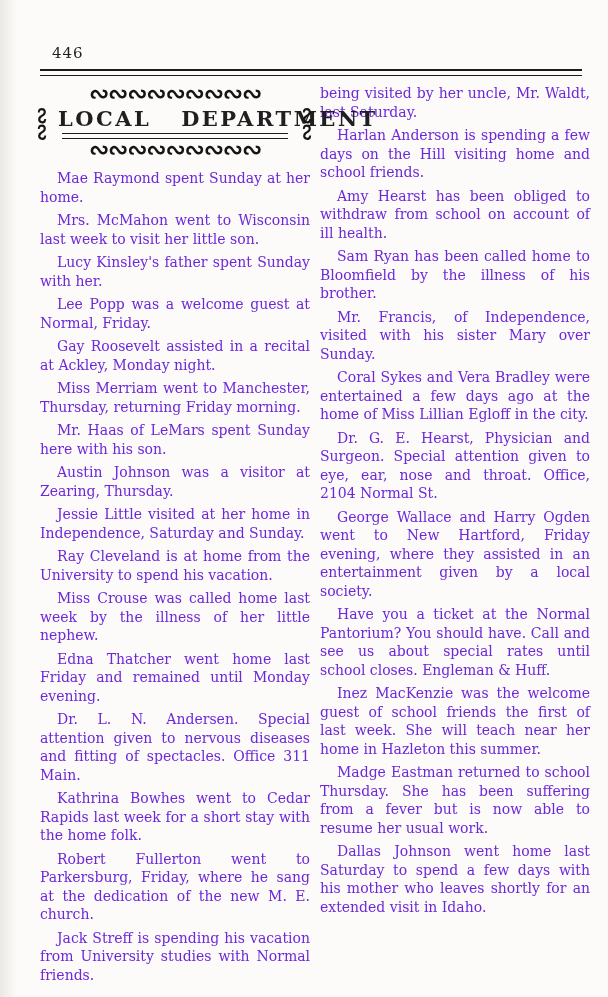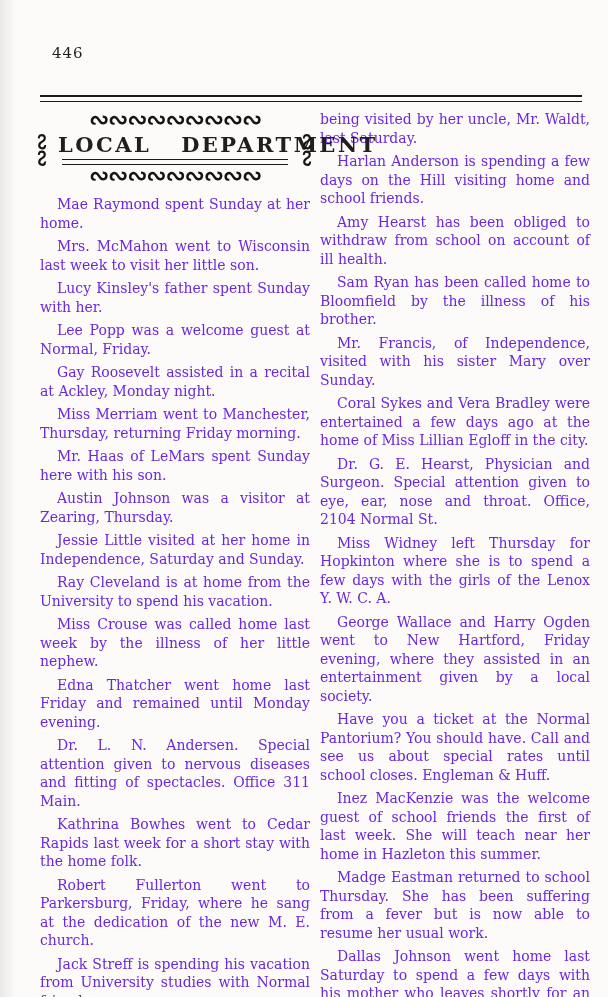--- a/index.html
+++ b/index.html
@@ -11,21 +11,21 @@
     font-family:"DejaVu Serif", serif;
     color:#1f1f1f;
     box-sizing:border-box;
   }
   .page::before{
     content:'';
     position:absolute; left:0; top:0; bottom:0; width:16px;
     background:linear-gradient(to right, #e9e8e5, rgba(252,251,249,0));
     pointer-events:none;
   }
-  .masthead { position:relative; padding-top:62px; height:24px; }
+  .masthead { position:relative; padding-top:36px; height:24px; }
   .pageno {
     position:absolute; left:52px; top:44px;
     font-size:15px; letter-spacing:1px;
   }
   .title {
     margin:0; text-align:center;
     font-size:19px; font-weight:bold; letter-spacing:1.5px;
   }
   .rule-double {
     margin:9px 26px 0 40px; height:4px;
@@ -162,21 +162,20 @@
           <p class="para">Amy Hearst has been obliged to withdraw from school on account of ill health.</p>
 
           <p class="para">Sam Ryan has been called home to Bloomfield by the illness of his brother.</p>
 
           <p class="para">Mr. Francis, of Independence, visited with his sister Mary over Sunday.</p>
 
           <p class="para">Coral Sykes and Vera Bradley were entertained a few days ago at the home of Miss Lillian Egloff in the city.</p>
 
           <p class="para">Dr. G. E. Hearst, Physician and Surgeon.  Special attention given to eye, ear, nose and throat.  Office, 2104 Normal St.</p>
 
-          <p class="para">Miss Widney left Thursday for Hopkinton where she is to spend a few days with the girls of the Lenox Y. W. C. A.</p>
 
           <p class="para">George Wallace and Harry Ogden went to New Hartford, Friday evening, where they assisted in an entertainment given by a local society.</p>
 
           <p class="para">Have you a ticket at the Normal Pantorium?  You should have.  Call and see us about special rates until school closes.  Engleman &amp; Huff.</p>
 
           <p class="para">Inez MacKenzie was the welcome guest of school friends the first of last week.  She will teach near her home in Hazleton this summer.</p>
 
           <p class="para">Madge Eastman returned to school Thursday.  She has been suffering from a fever but is now able to resume her usual work.</p>
 
           <p class="para">Dallas Johnson went home last Saturday to spend a few days with his mother who leaves shortly for an extended visit in Idaho.</p>

